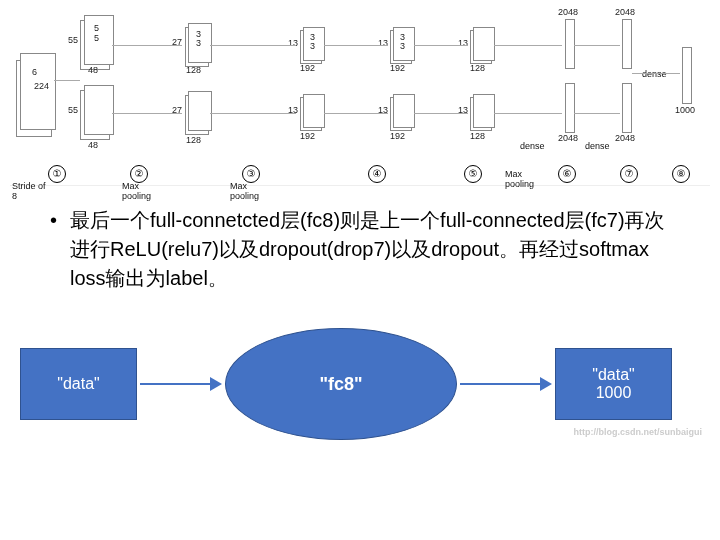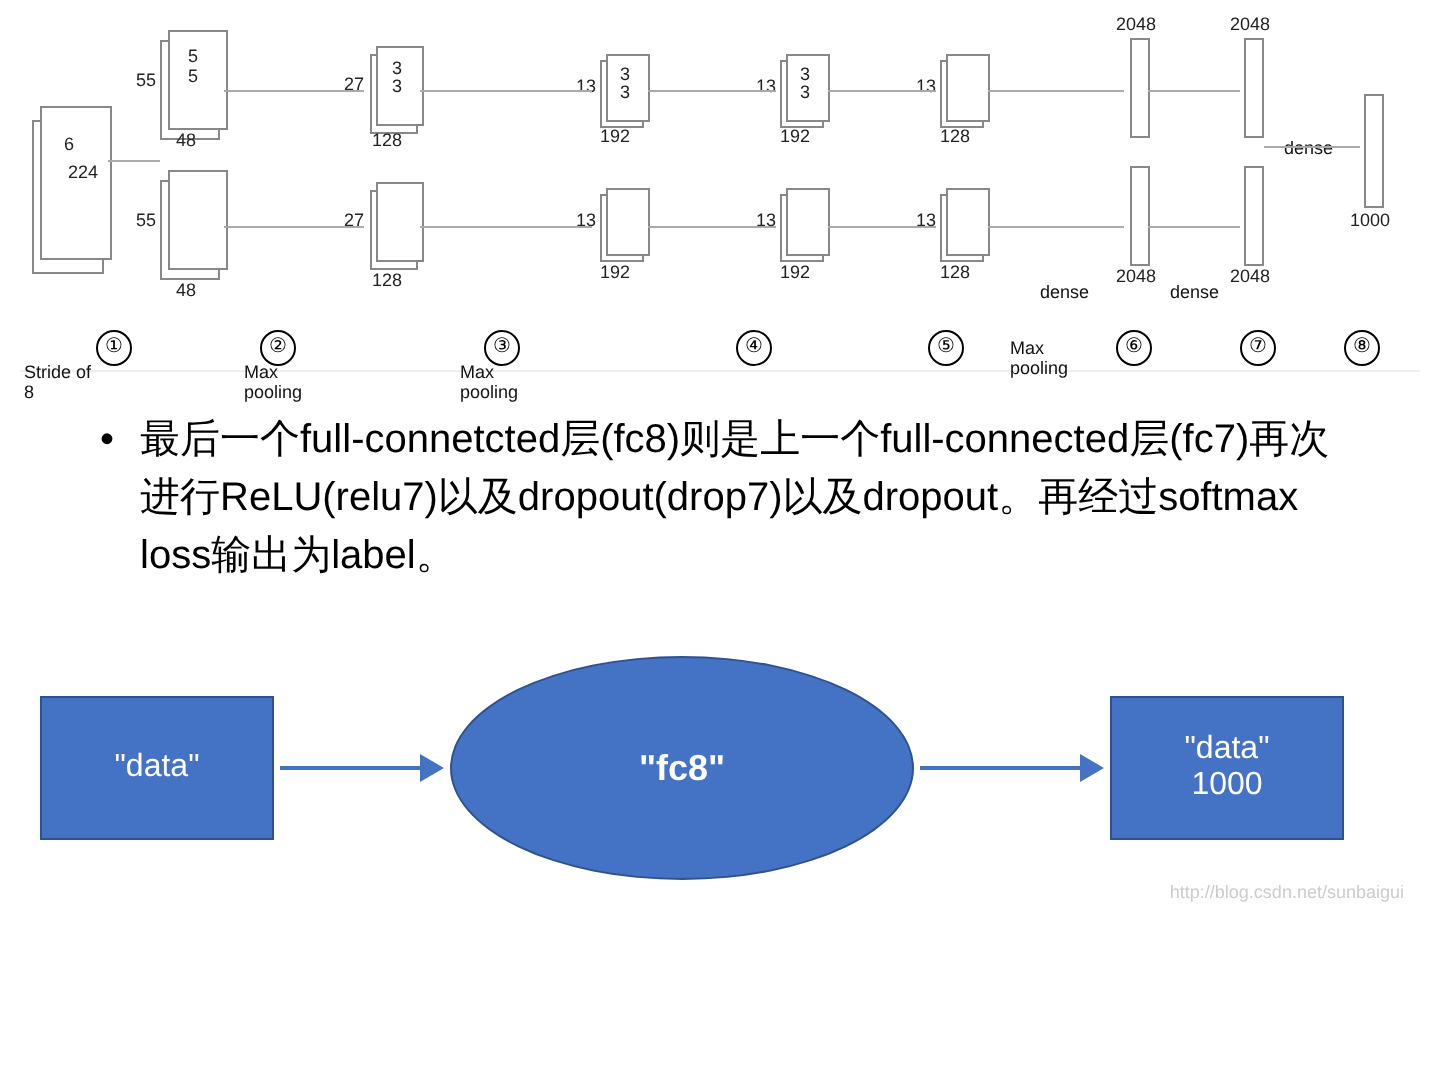--- a/index.html
+++ b/index.html
@@ -106,24 +106,25 @@
   }
   .arrow-head {
     width: 0;
     height: 0;
     border-left: 12px solid #4472c4;
     border-top: 7px solid transparent;
     border-bottom: 7px solid transparent;
   }
   .watermark {
     position: absolute;
-    bottom: 2px;
+    bottom: 16px;
     right: 8px;
     font-size: 9px;
     color: #ccc;
+    font-weight: bold;
   }
 </style>
 </head>
 <body>
 
 <div class="arch-diagram">
 
   <div class="cube" style="left:6px;top:55px;width:34px;height:75px;"></div>
   <div class="cube" style="left:10px;top:48px;width:34px;height:75px;"></div>
   <span class="cube-label" style="left:2px;top:76px;margin-left:22px;">224</span>

